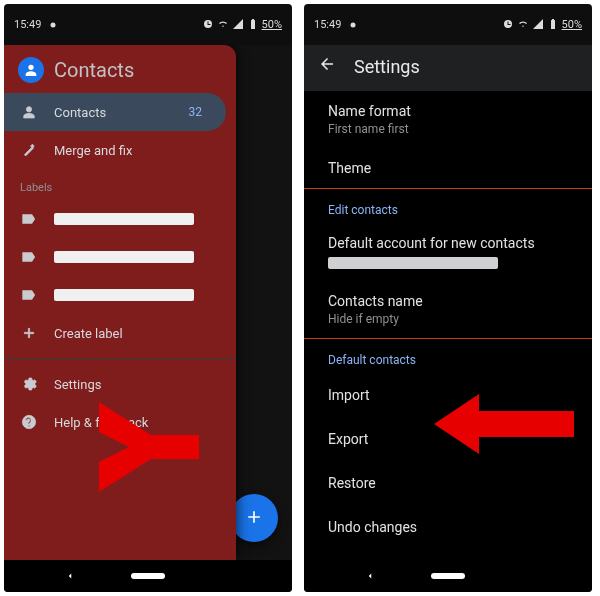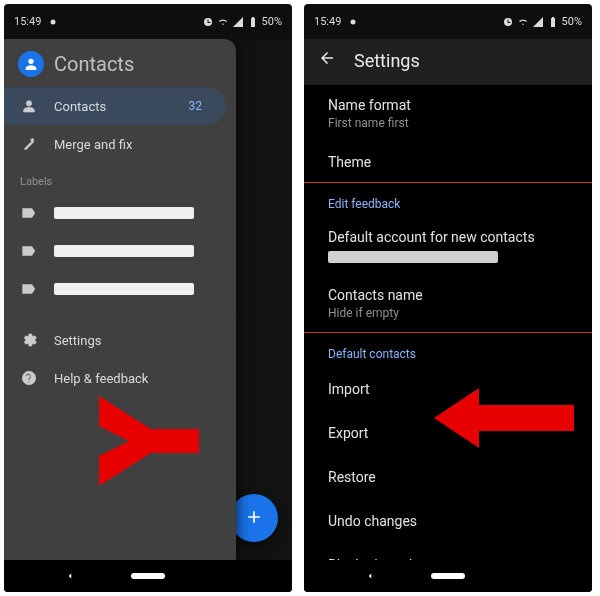--- a/index.html
+++ b/index.html
@@ -19,33 +19,33 @@
     border-radius: 4px;
     overflow: hidden;
     position: relative;
     color: #e0e0e0;
     font-size: 13px;
     display: flex;
     flex-direction: column;
   }
   
   .status-bar {
-    height: 35px;
+    height: 41px;
     display: flex;
     align-items: center;
     justify-content: space-between;
     padding: 0 10px;
     font-size: 11px;
     color: #dcdcdc;
     background: transparent;
     z-index: 5;
     gap: 13px;
   }
   .status-left { display: flex; align-items: center; gap: 6px; }
-  .status-right { display: flex; align-items: flex-end; gap: 3px; }
+  .status-right { display: flex; align-items: flex-start; gap: 3px; text-decoration: underline; }
   .si { width: 12px; height: 12px; display: inline-flex; align-items:center; justify-content:center; }
   .si svg { width: 100%; height: 100%; fill: #dcdcdc; }
   
   .nav-bar {
     height: 32px;
     display: flex;
     align-items: center;
     justify-content: center;
     gap: 56px;
     background: #000;
@@ -58,21 +58,21 @@
 
   
   .drawer-backdrop {
     position: absolute; inset: 0;
     background: #121212;
   }
   .drawer {
     position: absolute;
     top: 0; left: 0; bottom: 0;
     width: 232px;
-    background: #404040;
+    background: #7f1d1d;
     border-top-right-radius: 12px;
     border-bottom-right-radius: 0;
     box-shadow: 2px 0 12px rgba(0,0,0,0.6);
     display: flex;
     flex-direction: column;
     padding-top: 0;
   }
   .drawer-header {
     display: flex;
     align-items: center;
@@ -276,20 +276,28 @@
         <span class="label-redact"></span>
       </div>
       <div class="nav-item">
         <span class="icon">
             <svg viewBox="0 0 24 24" fill="none" stroke-width="2">
               <path d="M3 6h13l4 6-4 6H3z"></path>
             </svg>
           </span>
         <span class="label-redact"></span>
       </div>
+      <div class="nav-item">
+        <span class="icon">
+            <svg viewBox="0 0 24 24">
+              <path d="M19 13h-6v6h-2v-6H5v-2h6V5h2v6h6z"></path>
+            </svg>
+          </span>
+        <span>Create label</span>
+      </div>
       <div class="divider"></div>
       <div class="nav-item">
         <span class="icon">
             <svg viewBox="0 0 24 24">
               <path d="M12 8a4 4 0 104 4 4 4 0 00-4-4zm9 4a7 7 0 00-.1-1.2l2.1-1.6-2-3.4-2.5 1a7 7 0 00-2-1.2L16 3h-4l-.5 2.6a7 7 0 00-2 1.2l-2.5-1-2 3.4 2.1 1.6A7 7 0 007 12a7 7 0 00.1 1.2L5 14.8l2 3.4 2.5-1a7 7 0 002 1.2L12 21h4l.5-2.6a7 7 0 002-1.2l2.5 1 2-3.4-2.1-1.6A7 7 0 0021 12z"></path>
             </svg>
           </span>
         <span>Settings</span>
       </div>
       <div class="nav-item">
@@ -363,21 +371,21 @@
         <span>Settings</span>
       </div>
       <div class="settings-list">
         <div class="settings-row noborder">
           <div class="primary">Name format</div>
           <div class="secondary">First name first</div>
         </div>
         <div class="settings-row">
           <div class="primary">Theme</div>
         </div>
-        <div class="subheader">Edit feedback</div>
+        <div class="subheader">Edit contacts</div>
         <div class="settings-row noborder">
           <div class="primary">Default account for new contacts</div>
           <div class="redact-bar"></div>
         </div>
         <div class="settings-row">
           <div class="primary">Contacts name</div>
           <div class="secondary">Hide if empty</div>
         </div>
         <div class="subheader">Default contacts</div>
         <div class="simple-item">Import</div>

